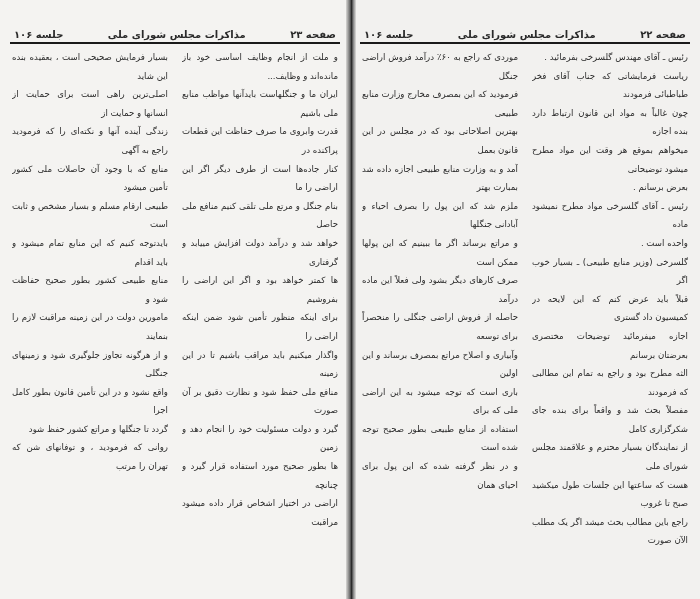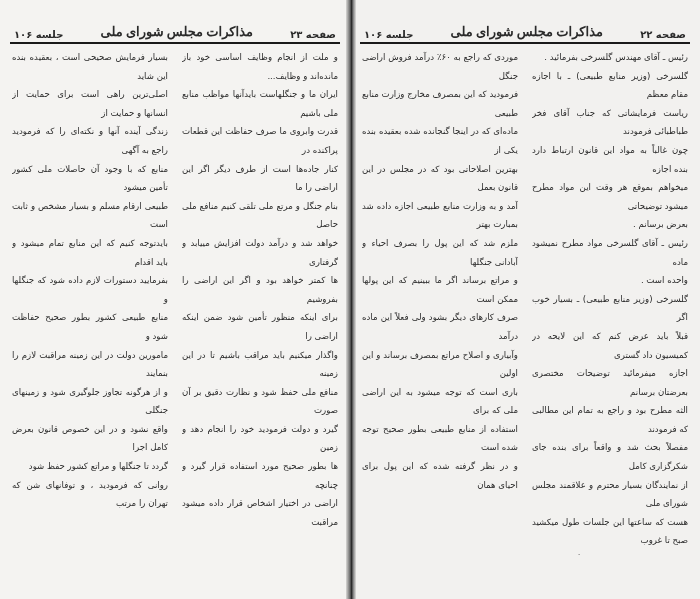--- a/index.html
+++ b/index.html
@@ -21,21 +21,21 @@
     position:absolute; left:346px; top:0; width:10px; height:599px;
     background:linear-gradient(to right,#d9d8d6,#6a6a6a 40%,#2b2b2b 55%,#8a8a8a 75%,#e0dfdd);
     z-index:2;
   }
   .header {
     position:absolute; top:24px; left:14px; right:14px; height:16px;
     display:flex; justify-content:space-between; align-items:flex-end;
     direction:rtl;
     font-size:10px; font-weight:bold;
   }
-  .header .title { font-size:13px;font-family:Liberation Serif, serif; }
+  .header .title { font-size:10px; }
   .rule {
     position:absolute; top:42px; left:10px; right:10px; height:2px; background:#1a1a1a;
   }
   .cols {
     position:absolute; top:48px; left:12px; right:12px; bottom:44px;
     display:flex; flex-direction:row-reverse; gap:14px;
   }
   .col {
     flex:1; direction:rtl; text-align:justify;
     font-size:8.6px; line-height:18.6px;
@@ -60,77 +60,75 @@
           <p>و ملت از انجام وظایف اساسی خود باز مانده‌اند و وظایف...</p>
           <p>ایران ما و جنگلهاست بایدآنها مواظب منابع ملی باشیم</p>
           <p>قدرت وابروی ما صرف حفاظت این قطعات پراکنده در</p>
           <p>کنار جاده‌ها است از طرف دیگر اگر این اراضی را ما</p>
           <p>بنام جنگل و مرتع ملی تلقی کنیم منافع ملی حاصل</p>
           <p>خواهد شد و درآمد دولت افزایش مییابد و گرفتاری</p>
           <p>ها کمتر خواهد بود و اگر این اراضی را بفروشیم</p>
           <p>برای اینکه منظور تأمین شود ضمن اینکه اراضی را</p>
           <p>واگذار میکنیم باید مراقب باشیم تا در این زمینه</p>
           <p>منافع ملی حفظ شود و نظارت دقیق بر آن صورت</p>
-          <p>گیرد و دولت فرمودید خود را انجام دهد و زمین</p>
+          <p>گیرد و دولت مسئولیت خود را انجام دهد و زمین</p>
           <p>ها بطور صحیح مورد استفاده قرار گیرد و چنانچه</p>
           <p>اراضی در اختیار اشخاص قرار داده میشود مراقبت</p>
         </div>
       <div class="col" id="lp-lc">
           <p>بسیار فرمایش صحیحی است ، بعقیده بنده این شاید</p>
           <p>اصلی‌ترین راهی است برای حمایت از انسانها و حمایت از</p>
           <p>زندگی آینده آنها و نکته‌ای را که فرمودید راجع به آگهی</p>
           <p>منابع که با وجود آن حاصلات ملی کشور تأمین میشود</p>
           <p>طبیعی ارقام مسلم و بسیار مشخص و ثابت است</p>
           <p>بایدتوجه کنیم که این منابع تمام میشود و باید اقدام</p>
-          <p>بفرمایید دستورات لازم داده شود که جنگلها و</p>
           <p>منابع طبیعی کشور بطور صحیح حفاظت شود و</p>
           <p>مامورین دولت در این زمینه مراقبت لازم را بنمایند</p>
           <p>و از هرگونه تجاوز جلوگیری شود و زمینهای جنگلی</p>
-          <p>واقع نشود و در این خصوص قانون بعرض کامل اجرا</p>
+          <p>واقع نشود و در این تأمین قانون بطور کامل اجرا</p>
           <p>گردد تا جنگلها و مراتع کشور حفظ شود</p>
           <p>روانی که فرمودید ، و توفانهای شن که تهران را مرتب</p>
         </div>
     </div>
   </div>
 
   <div class="page right">
     <div class="header">
       <span>صفحه ۲۲</span>
       <span class="title">مذاکرات مجلس شورای ملی</span>
       <span>جلسه ۱۰۶</span>
     </div>
     <div class="rule"></div>
     <div class="cols">
       <div class="col" id="rp-rc">
           <p class="speaker-line">رئیس ـ آقای مهندس گلسرخی بفرمائید .</p>
-          <p class="speaker-line">گلسرخی (وزیر منابع طبیعی) ـ با اجازه مقام معظم</p>
           <p>ریاست فرمایشاتی که جناب آقای فخر طباطبائی فرمودند</p>
           <p>چون غالباً به مواد این قانون ارتباط دارد بنده اجازه</p>
           <p>میخواهم بموقع هر وقت این مواد مطرح میشود توضیحاتی</p>
           <p>بعرض برسانم .</p>
           <p class="speaker-line">رئیس ـ آقای گلسرخی مواد مطرح نمیشود ماده</p>
           <p>واحده است .</p>
           <p class="speaker-line">گلسرخی (وزیر منابع طبیعی) ـ بسیار خوب اگر</p>
           <p>قبلاً باید عرض کنم که این لایحه در کمیسیون داد گستری</p>
           <p>اجازه میفرمائید توضیحات مختصری بعرضتان برسانم</p>
           <p>الثه مطرح بود و راجع به تمام این مطالبی که فرمودند</p>
           <p>مفصلاً بحث شد و واقعاً برای بنده جای شکرگزاری کامل</p>
           <p>از نمایندگان بسیار محترم و علاقمند مجلس شورای ملی</p>
           <p>هست که ساعتها این جلسات طول میکشید صبح تا غروب</p>
           <p>راجع باین مطالب بحث میشد اگر یک مطلب الآن صورت</p>
         </div>
       <div class="col" id="rp-lc">
           <p>موردی که راجع به ۶۰٪ درآمد فروش اراضی جنگل</p>
           <p>فرمودید که این بمصرف مخارج وزارت منابع طبیعی</p>
-          <p>ماده‌ای که در اینجا گنجانده شده بعقیده بنده یکی از</p>
           <p>بهترین اصلاحاتی بود که در مجلس در این قانون بعمل</p>
           <p>آمد و به وزارت منابع طبیعی اجازه داده شد بمبارت بهتر</p>
           <p>ملزم شد که این پول را بصرف احیاء و آبادانی جنگلها</p>
           <p>و مراتع برساند اگر ما ببینیم که این پولها ممکن است</p>
           <p>صرف کارهای دیگر بشود ولی فعلاً این ماده درآمد</p>
+          <p>حاصله از فروش اراضی جنگلی را منحصراً برای توسعه</p>
           <p>وآبیاری و اصلاح مراتع بمصرف برساند و این اولین</p>
           <p>باری است که توجه میشود به این اراضی ملی که برای</p>
           <p>استفاده از منابع طبیعی بطور صحیح توجه شده است</p>
           <p>و در نظر گرفته شده که این پول برای احیای همان</p>
         </div>
     </div>
   </div>
 
 </div>
 <div class="gutter"></div>

